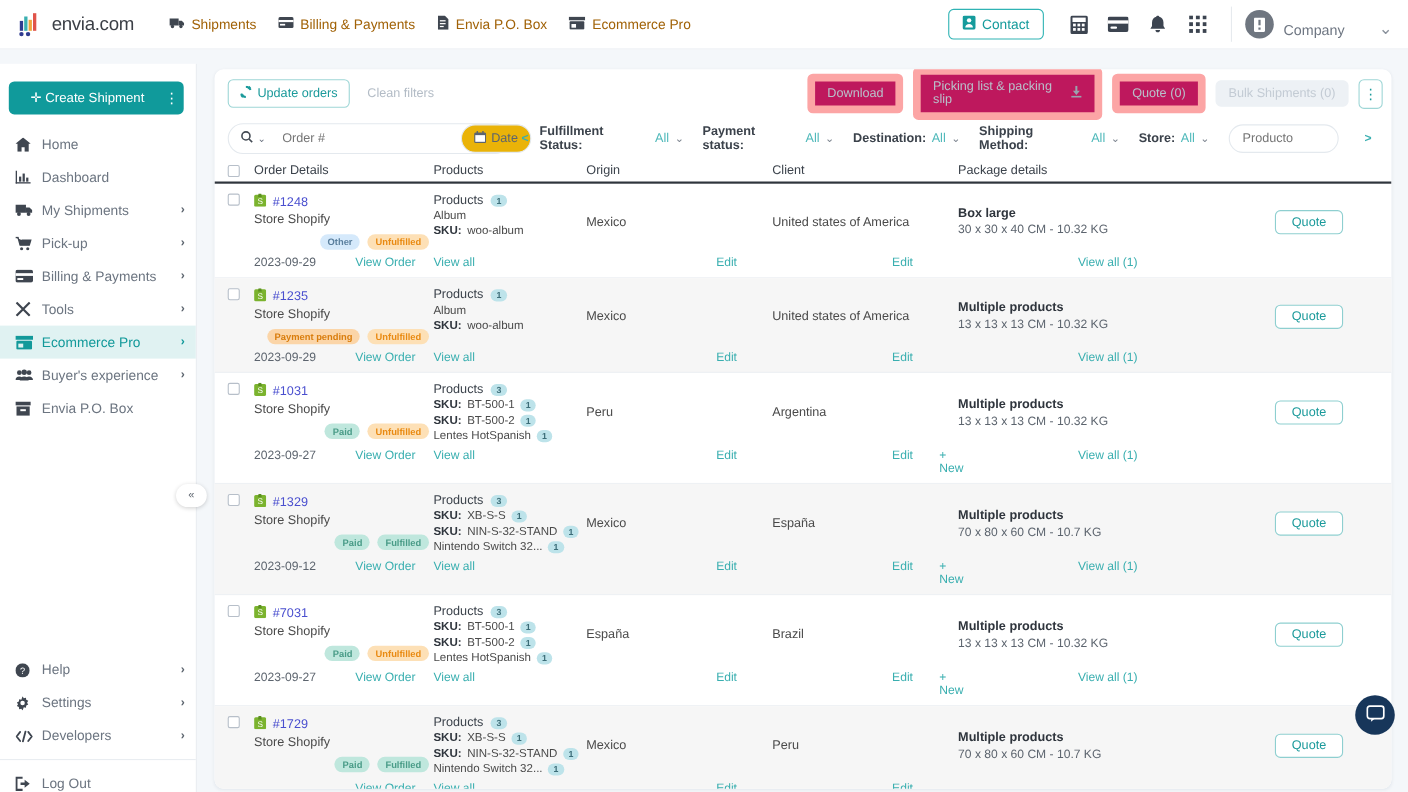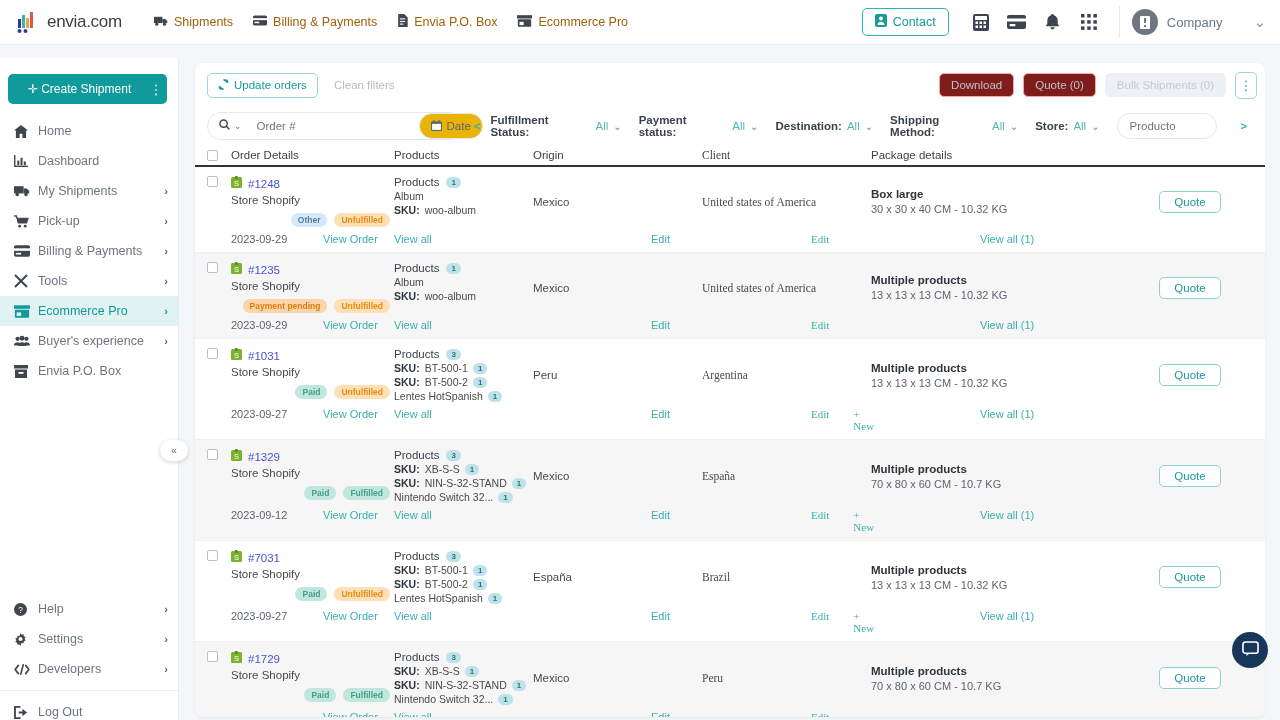--- a/index.html
+++ b/index.html
@@ -25,21 +25,21 @@
   .topnav-item svg { flex: none; }
   .top-right { margin-left: auto; display: flex; align-items: center; gap: 0; padding-right: 10px; }
   .contact-btn {
     display: flex; align-items: center; gap: 6px;
     border: 1px solid #2fb3b4; border-radius: 5px;
     padding: 5px 12px; color: #159b9c; font-size: 12.5px;
     background: #fff; cursor: pointer; margin-right: 14px;
   }
   .top-icon { width: 36px; height: 32px; display: flex; align-items: center; justify-content: center; cursor: pointer; color: #3c4450; }
   .top-sep { width: 1px; height: 32px; background: #e6eaee; margin: 0 12px; }
-  .company { display: flex; align-items: center; gap: 9px; cursor: pointer; padding-right: 4px; }
+  .company { display: flex; align-items: flex-end; gap: 9px; cursor: pointer; padding-right: 4px; }
   .avatar-circle { width: 26px; height: 26px; border-radius: 50%; background: #6f7680; display:flex; align-items:center; justify-content:center; }
   .company-name { color: #6e7682; font-size: 13px; }
   .chev-big { color: #8a929c; font-size: 15px; margin-left: 22px; }
 
   
   .sidebar {
     position: absolute; top: 58px; left: 0; width: 179px; height: 675px;
     background: #ffffff; border-right: 1px solid #e9edf1;
     display: flex; flex-direction: column; z-index: 30;
   }
@@ -82,21 +82,21 @@
   
   .toolbar { height: 44px; display: flex; align-items: center; padding: 0 8px 0 0; }
   .btn-outline-teal {
     display: flex; align-items: center; gap: 5px; border: 1px solid #9ed6d6;
     color: #1b9a9b; background: #fff; border-radius: 5px;
     padding: 5px 10px; font-size: 11.5px; cursor: pointer;
   }
   .link-muted { color: #b3bcc6; font-size: 11.5px; margin-left: 16px; cursor: pointer; }
   .toolbar-right { margin-left: auto; display: flex; align-items: center; gap: 9px; }
   .btn-ghost {
-    border: 1px solid #fca5a5; background: #7f1d1d; border-radius: 5px;
+    border: 7px solid #fca5a5; background: #be185d; border-radius: 5px;
     padding: 5px 11px; font-size: 11.5px; color: #b9c1cb; cursor: pointer;
     display: flex; align-items: center; gap: 8px;
   }
   .btn-disabled { background: #edf1f5; border: 1px solid #edf1f5; color: #c3cbd4; }
   .kebab-btn {
     border: 1px solid #9ed6d6; border-radius: 5px; width: 22px; height: 27px;
     display: flex; align-items: center; justify-content: center; color: #1b9a9b;
     font-size: 13px; cursor: pointer;
   }
 
@@ -132,21 +132,21 @@
   }
   .chk {
     width: 11px; height: 11px; border: 1px solid #b7bfc9; border-radius: 2px;
     background: #fff; flex: none; cursor: pointer;
   }
   .th { font-size: 11.5px; }
   .c-chk { width: 24px; }
   .c-order { width: 163px; }
   .c-prod { width: 139px; }
   .c-origin { width: 169px; }
-  .c-client { width: 169px; font-family: Liberation Serif, serif; }
+  .c-client { width: 169px; }
   .c-pack { width: 254px; }
   .c-quote { width: 130px; }
 
   .rows { position: relative; }
   .row { border-bottom: 1px solid #eef1f4; padding-left: 12px; }
   .row.alt { background: #f6f6f6; }
   .row-main { display: flex; padding-top: 9px; }
   .row-sub { display: flex; font-size: 11px; color: #3aafb0; padding: 6px 0 7px 0; }
   .row-sub .sub { cursor: pointer; }
 
@@ -484,20 +484,29 @@
           </svg>
         </span>
         <span>Update orders</span>
       </div>
       <span class="link-muted">Clean filters</span>
 
       <div class="toolbar-right">
         <div class="btn-ghost">
           <span>Download</span>
         </div>
+        <div class="btn-ghost" style="width:172px; justify-content:space-between;">
+          <span>Picking list &amp; packing slip</span>
+          <span>
+            <svg width="11" height="11" viewBox="0 0 12 12" fill="#9aa3ae">
+              <path d="M5 0h2v5h2.5L6 9 2.5 5H5z"></path>
+                <rect x="1" y="10" width="10" height="1.6"></rect>
+            </svg>
+          </span>
+        </div>
         <div class="btn-ghost">
           <span>Quote (0)</span>
         </div>
         <div class="btn-ghost btn-disabled">
           <span>Bulk Shipments (0)</span>
         </div>
         <div class="kebab-btn">
           <span>⋮</span>
         </div>
       </div>

